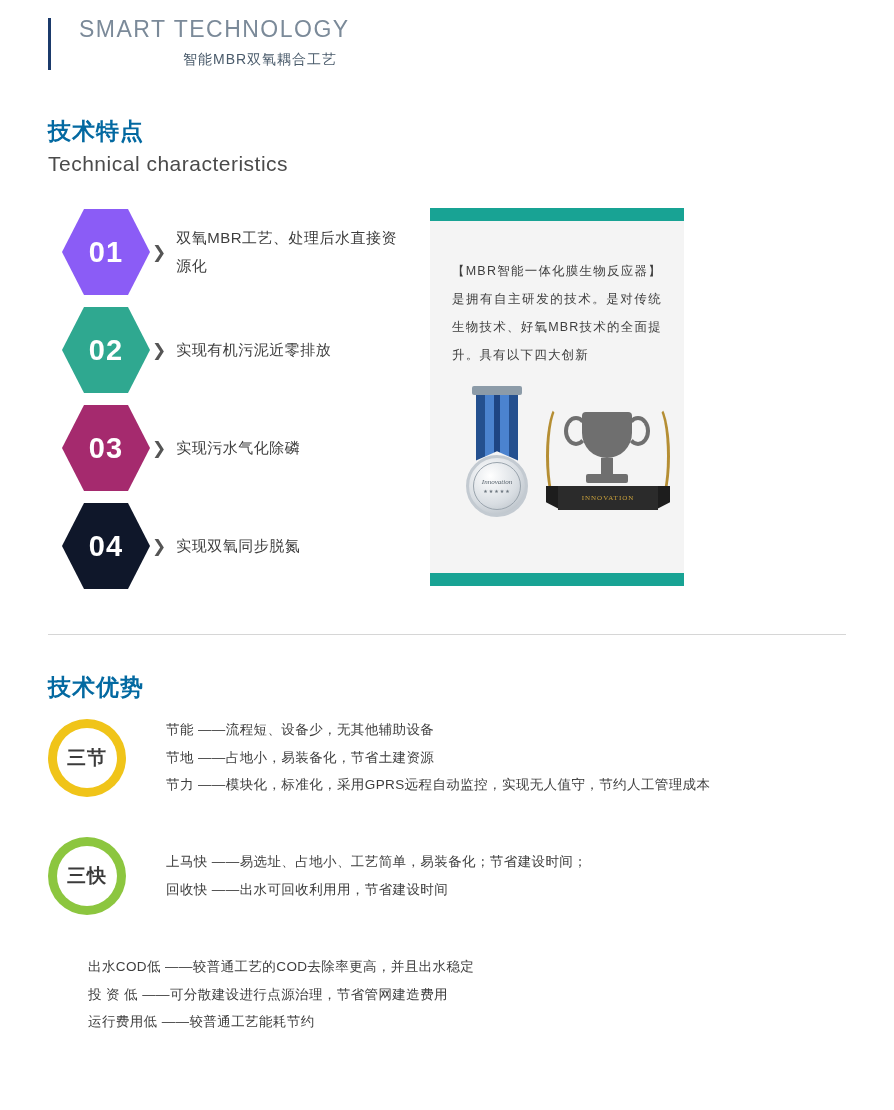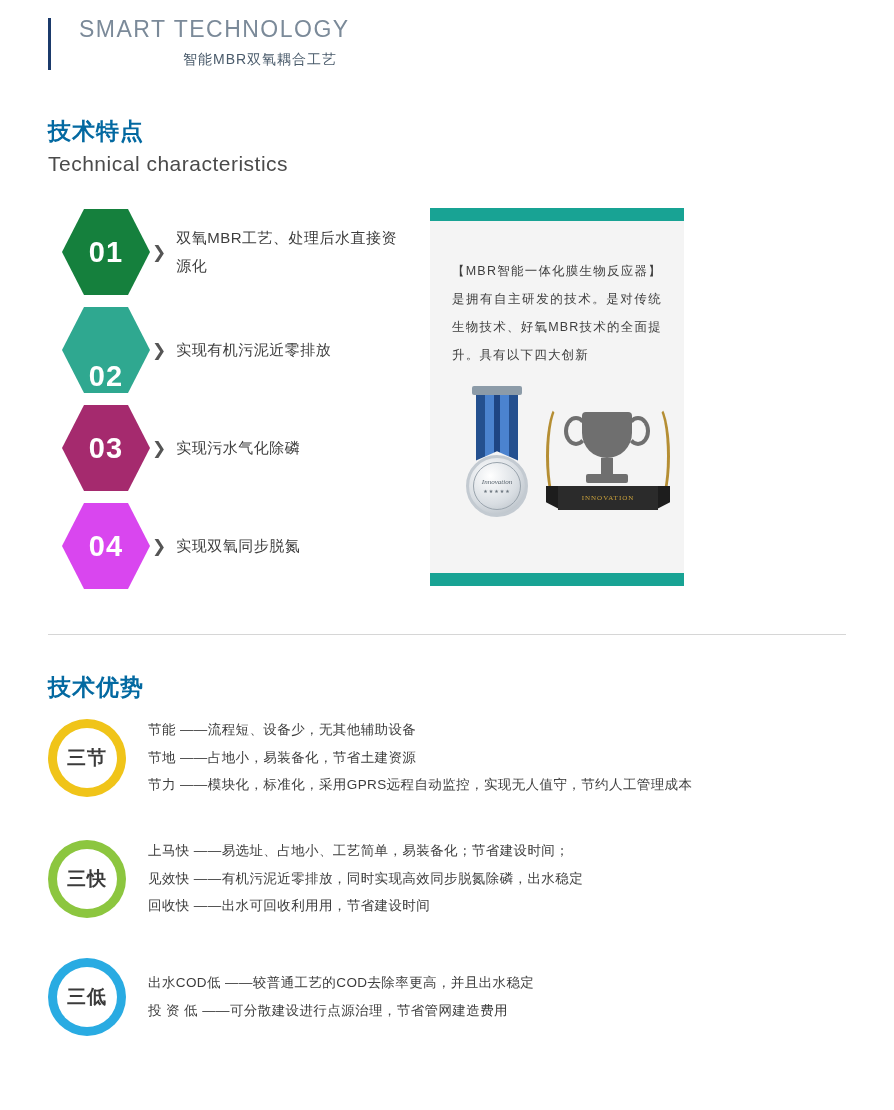--- a/index.html
+++ b/index.html
@@ -223,21 +223,21 @@
     display: flex; align-items: center; justify-content: center;
     position: relative;
   }
   .ring-inner {
     width: 60px; height: 60px; border-radius: 50%;
     background: #fff;
     display: flex; align-items: center; justify-content: center;
     font-size: 19px; font-weight: bold; color: #3b3b3b;
     letter-spacing: 1px;
   }
-  .adv-lines { margin-left: 22px; }
+  .adv-lines { margin-left: 40px; }
   .adv-line {
     font-size: 13.5px;
     color: #3d3d3d;
     line-height: 2.05;
     letter-spacing: 0.4px;
   }
 </style>
 </head>
 <body>
 
@@ -250,45 +250,45 @@
     <div class="brand-sub">智能MBR双氧耦合工艺</div>
   </div>
 </div>
 
 <div class="sec-title-cn" style="left:48px; top:116px;">技术特点</div>
 <div class="sec-title-en" style="left:48px; top:152px;">Technical characteristics</div>
 
 <div class="features">
 
   <div class="feature-row">
-    <div class="hex" style="background:#15803d;">
+    <div class="hex" style="background:#8b5cf6;">
       <span>01</span>
     </div>
     <div class="chev">❯</div>
     <div class="feature-text">双氧MBR工艺、处理后水直接资源化</div>
   </div>
 
   <div class="feature-row">
-    <div class="hex" style="background:#2fa890;align-items:flex-end;">
+    <div class="hex" style="background:#2fa890;">
       <span>02</span>
     </div>
     <div class="chev">❯</div>
     <div class="feature-text">实现有机污泥近零排放</div>
   </div>
 
   <div class="feature-row">
     <div class="hex" style="background:#a52a6e;">
       <span>03</span>
     </div>
     <div class="chev">❯</div>
     <div class="feature-text">实现污水气化除磷</div>
   </div>
 
   <div class="feature-row">
-    <div class="hex" style="background:#d946ef;">
+    <div class="hex" style="background:#0f172a;">
       <span>04</span>
     </div>
     <div class="chev">❯</div>
     <div class="feature-text">实现双氧同步脱氮</div>
   </div>
 
 </div>
 
 <div class="award-card">
   <div class="award-text">【MBR智能一体化膜生物反应器】是拥有自主研发的技术。是对传统生物技术、好氧MBR技术的全面提升。具有以下四大创新</div>
@@ -337,28 +337,25 @@
       <div class="adv-line">节力 ——模块化，标准化，采用GPRS远程自动监控，实现无人值守，节约人工管理成本</div>
     </div>
   </div>
 
   <div class="adv-row">
     <div class="ring" style="background:#8cc63f;">
       <div class="ring-inner">三快</div>
     </div>
     <div class="adv-lines">
       <div class="adv-line">上马快 ——易选址、占地小、工艺简单，易装备化；节省建设时间；</div>
-      <div class="adv-line">见效快 ——有机污泥近零排放，同时实现高效同步脱氮除磷，出水稳定</div>
       <div class="adv-line">回收快 ——出水可回收利用用，节省建设时间</div>
     </div>
   </div>
 
   <div class="adv-row">
-    <div class="ring" style="background:#29abe2;">
-      <div class="ring-inner">三低</div>
-    </div>
     <div class="adv-lines">
       <div class="adv-line">出水COD低 ——较普通工艺的COD去除率更高，并且出水稳定</div>
       <div class="adv-line">投 资 低 ——可分散建设进行点源治理，节省管网建造费用</div>
+      <div class="adv-line">运行费用低 ——较普通工艺能耗节约</div>
     </div>
   </div>
 
 </div>
 
 </body></html>

